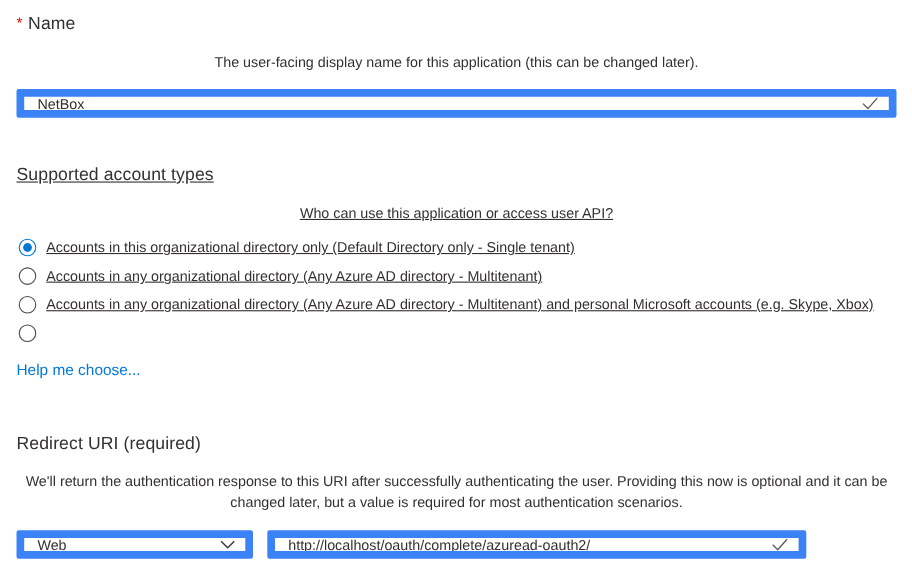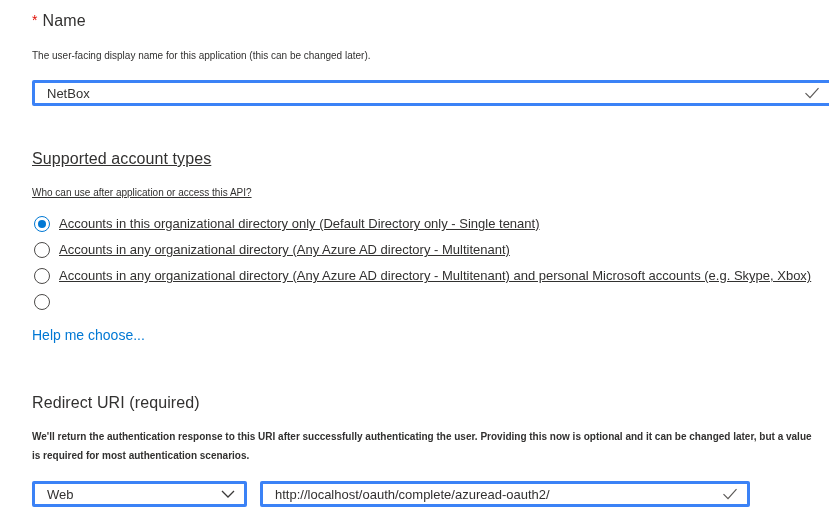--- a/index.html
+++ b/index.html
@@ -2,46 +2,47 @@
 <html><head>
 <meta charset="utf-8">
 <style>
   * { margin:0; padding:0; box-sizing:border-box; }
   html,body { width:829px; height:516px; background:#ffffff; overflow:hidden; }
   body {
     font-family:"Liberation Sans","DejaVu Sans",sans-serif;
     color:#323130;
     font-size:13px;
   }
-  .page { padding:12px 14px 0 15px;margin-left:17px; }
+  .page { padding:12px 14px 0 15px; }
 
   .section-heading {
     font-size:16px;
     font-weight:400;
     color:#323130;
     letter-spacing:0.1px;
   }
   .req {
     color:#e00b00;
     margin-right:5px;
     font-size:14px;
     vertical-align:1px;
   }
   .desc {
-    font-size:10px;
+    font-size:13px;
     color:#323130;
     line-height:19px;
     max-width:802px;
+    text-align:center;
   }
 
   
   .text-box {
     position:relative;
     height:26px;
-    border:3px solid #3b82f6;
+    border:7px solid #3b82f6;
     border-radius:2px;
     background:#ffffff;
     display:flex;
     align-items:center;
   }
   .text-box input {
     flex:1;
     height:100%;
     border:none;
     outline:none;
@@ -112,21 +113,21 @@
   }
   .uri-input-wrap { width:490px; margin-left:13px; }
 
   
   .sec-name .desc { margin-top:16px; }
   .sec-accounts { margin-top:44px;text-decoration:underline; }
   .sec-accounts .desc { margin-top:15px; }
   .radio-group { margin-top:14px; }
   .help-link-wrap { margin-top:17px; }
   .sec-redirect { margin-top:51px; }
-  .sec-redirect .desc { margin-top:15px;font-weight:bold; }
+  .sec-redirect .desc { margin-top:15px; }
 </style>
 </head>
 <body>
 
 <div class="page">
 
   <section class="sec-name">
     <div class="section-heading">
       <span class="req">*</span><span>Name</span>
     </div>
@@ -136,21 +137,21 @@
       <span class="valid-icon">
         <svg width="16" height="14" viewBox="0 0 16 14">
             <path d="M1.5 7.2 L6 11.7 L14.5 2.2" fill="none" stroke="#5c5a58" stroke-width="1.2"></path>
           </svg>
       </span>
     </div>
   </section>
 
   <section class="sec-accounts">
     <div class="section-heading">Supported account types</div>
-    <p class="desc">Who can use after application or access this API?</p>
+    <p class="desc">Who can use this application or access user API?</p>
 
     <div class="radio-group">
       <div class="radio-row">
         <span class="radio-outer selected"></span>
         <span class="radio-label">Accounts in this organizational directory only (Default Directory only - Single tenant)</span>
       </div>
       <div class="radio-row">
         <span class="radio-outer"></span>
         <span class="radio-label">Accounts in any organizational directory (Any Azure AD directory - Multitenant)</span>
       </div>

